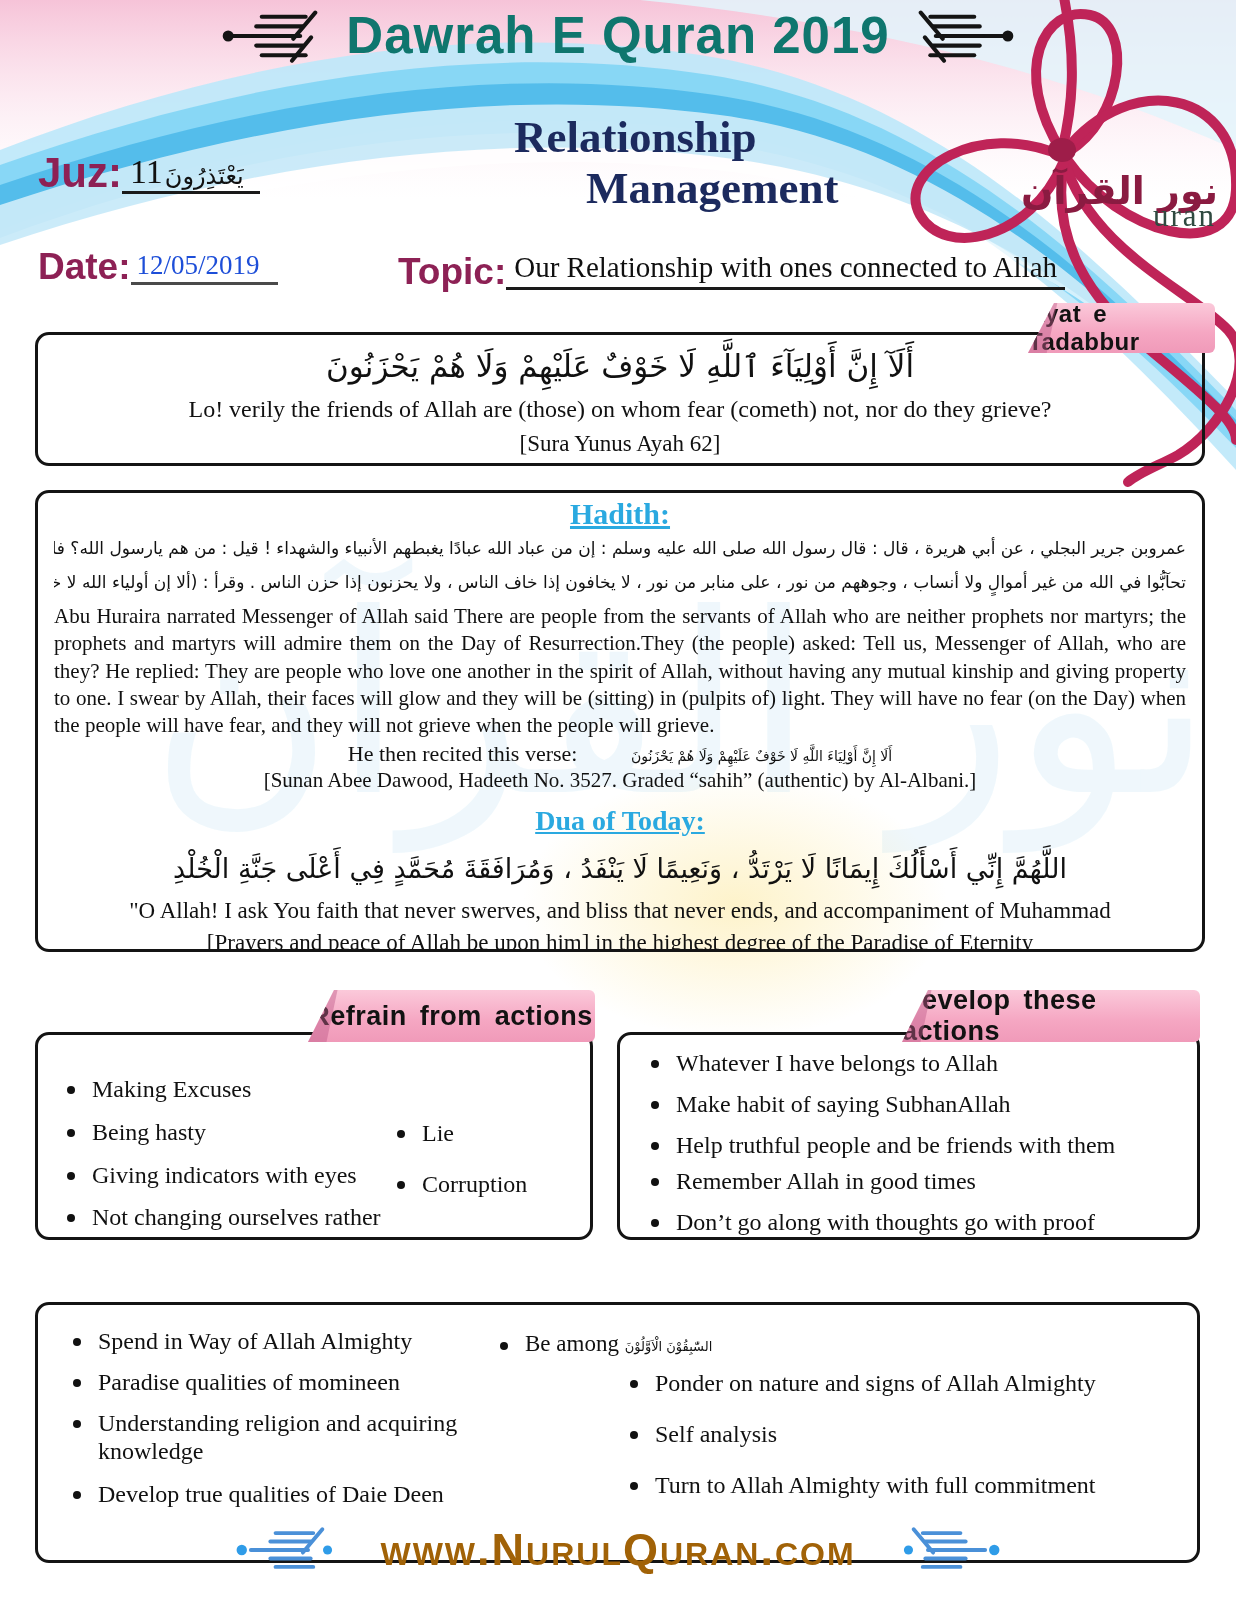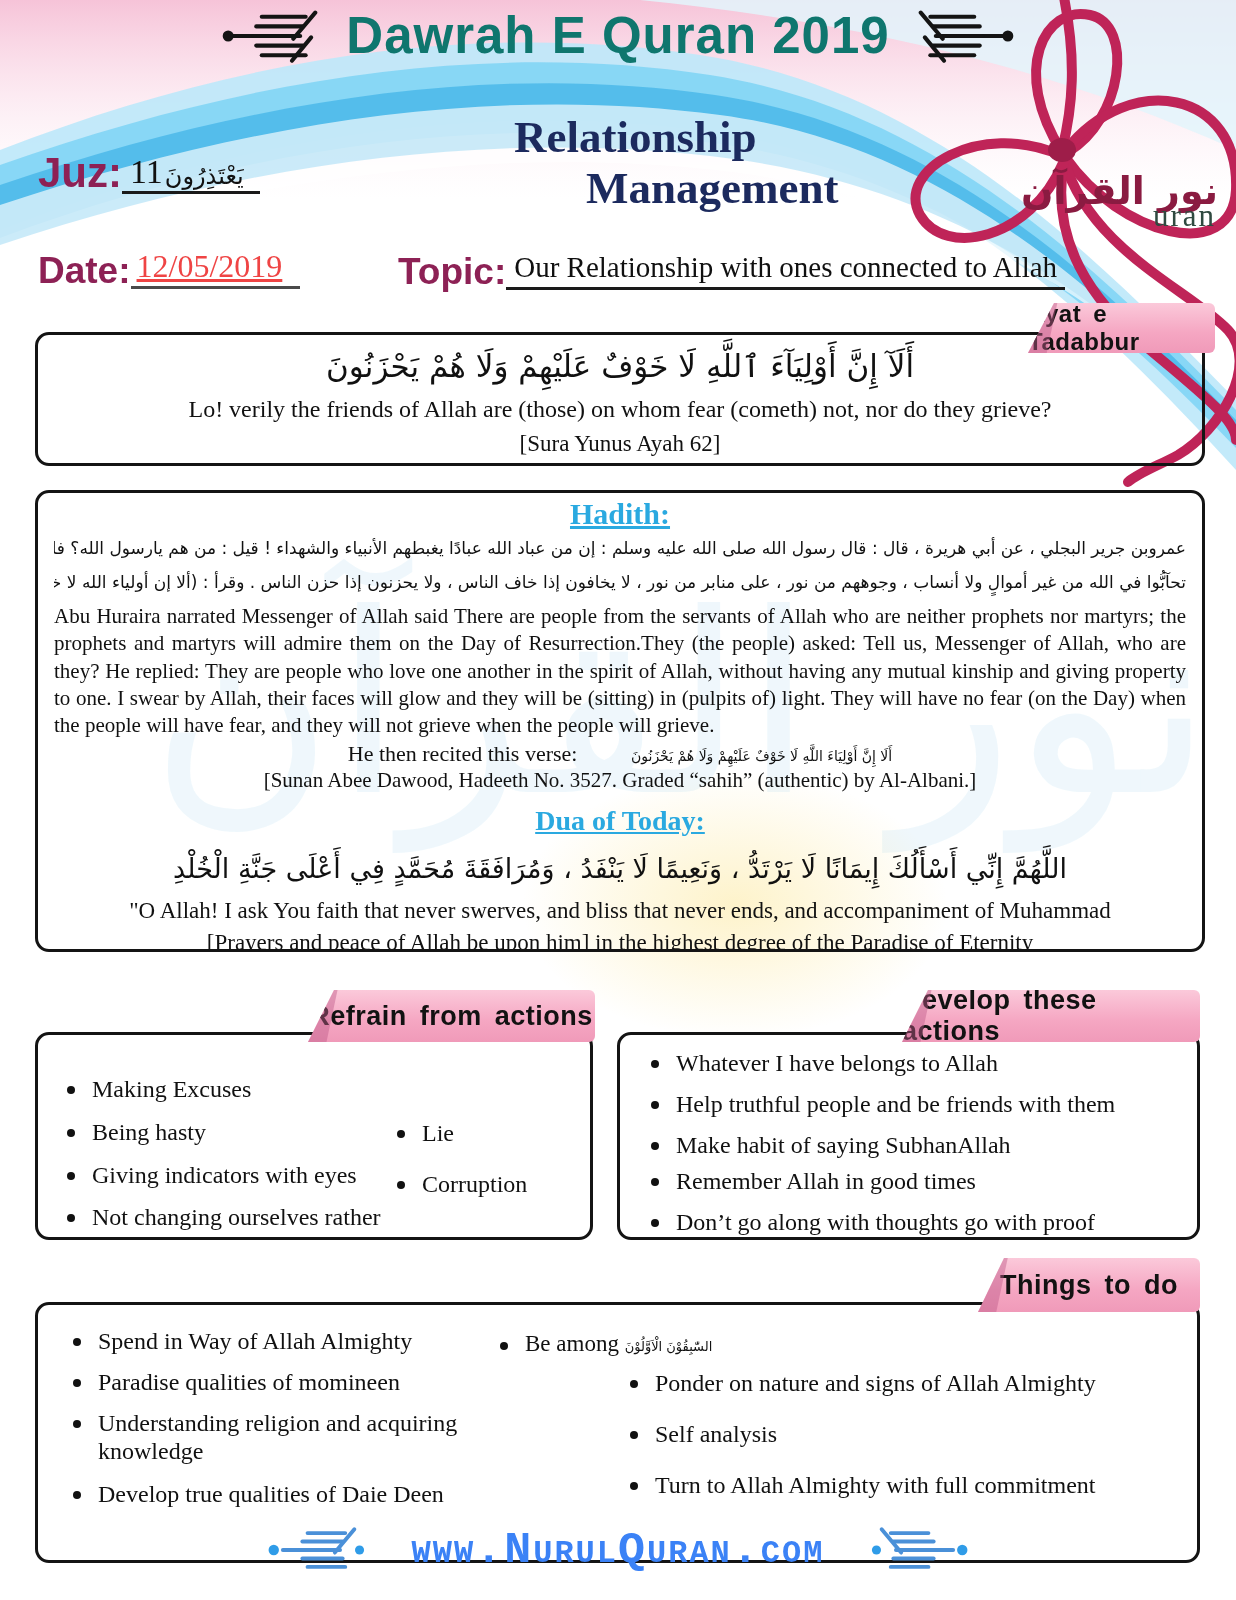--- a/index.html
+++ b/index.html
@@ -27,21 +27,21 @@
   .labelrow{position:absolute;display:flex;align-items:flex-end;z-index:2;}
   .maroon-label{font-family:"Liberation Sans",sans-serif;font-weight:800;color:#8d2155;line-height:1;}
   .juz-row{top:152px;left:38px;}
   .juz-row .maroon-label{font-size:42px;}
   .juz-val{display:flex;align-items:flex-end;gap:2px;border-bottom:3px solid #1a1a1a;
            padding:0 16px 2px 8px;}
   .juz-num{font-size:34px;line-height:1;}
   .juz-ar{font-family:"DejaVu Sans",sans-serif;font-size:24px;line-height:1.1;}
   .date-row{top:248px;left:38px;}
   .date-row .maroon-label{font-size:37px;}
-  .date-val{font-size:32px;color:#ef4444;border-bottom:3px solid #4a4a4a;padding:0 18px 1px 6px;line-height:1.15;text-decoration:underline;}
+  .date-val{font-size:27px;color:#1d4ed8;border-bottom:3px solid #4a4a4a;padding:0 18px 1px 6px;line-height:1.15;}
   .topic-row{top:250px;left:398px;}
   .topic-row .maroon-label{font-size:37px;}
   .topic-val{font-size:29px;color:#101010;border-bottom:3px solid #1a1a1a;padding:0 8px 2px 8px;line-height:1.2;}
   .logo{position:absolute;top:172px;right:18px;width:210px;text-align:right;z-index:2;}
   .logo-ar{font-family:"DejaVu Sans",sans-serif;font-weight:700;font-size:38px;color:#8a1b41;line-height:1;}
   .logo-latin{font-family:"Liberation Serif",serif;font-weight:400;font-size:31px;color:#2f4a40;
               letter-spacing:2px;margin-top:-12px;padding-right:2px;}
   
   .box{position:absolute;border:3px solid #141414;border-radius:14px;background:transparent;
        z-index:1;box-sizing:border-box;overflow:hidden;}
@@ -96,22 +96,22 @@
   .todo-left li:nth-child(4){margin-top:14px;}
   .todo-right{left:585px;top:64px;width:520px;}
   .todo-right li{font-size:23px;margin-bottom:22px;}
   .be-among{position:absolute;left:455px;top:26px;font-size:23px;padding-left:32px;}
   .be-among::before{content:"";position:absolute;left:7px;top:11px;width:8px;height:8px;
                     border-radius:50%;background:#111;}
   .be-among .ar{font-size:13px;}
   
   .footer{position:absolute;top:1524px;left:0;right:0;display:flex;justify-content:center;
           align-items:center;gap:44px;z-index:2;}
-  .site-url{font-family:Liberation Mono, monospace;font-variant:small-caps;font-size:45px;
-            color:#3b82f6;letter-spacing:2px;font-weight:600;}
+  .site-url{font-family:Liberation Sans, sans-serif;font-variant:small-caps;font-size:45px;
+            color:#a16207;letter-spacing:2px;font-weight:600;}
 </style>
 </head>
 <body>
 
 <div class="page">
 
   <svg class="layer0 hdr-bg" width="1236" height="470" viewBox="0 0 1236 470" preserveAspectRatio="none">
     <defs>
       <linearGradient id="pg" x1="0" y1="0" x2="0" y2="1">
         <stop offset="0" stop-color="#f6c3d8"></stop>
@@ -236,29 +236,28 @@
     <ul class="blist refrain-right">
       <li>Lie</li>
       <li>Corruption</li>
     </ul>
   </div>
 
   <div class="tab tab-develop">Develop these actions</div>
   <div class="box develop-box">
     <ul class="blist develop-list">
       <li>Whatever I have belongs to Allah</li>
+      <li>Make habit of saying SubhanAllah</li>
       <li>Help truthful people and be friends with them</li>
-      <li>Make habit of saying SubhanAllah</li>
       <li>Remember Allah in good times</li>
       <li>Don’t go along with thoughts go with proof</li>
 
     </ul>
   </div>
 
-  <div class="tab tab-todo">Things to do</div>
   <div class="box todo-box">
     <ul class="blist todo-left">
       <li>Spend in Way of Allah Almighty</li>
       <li>Paradise qualities of momineen</li>
       <li>Understanding religion and acquiring knowledge</li>
       <li>Develop true qualities of Daie Deen</li>
     </ul>
     <div class="be-among">
       <span>Be among</span>
       <span class="ar">السّٰبِقُوْنَ الْاَوَّلُوْنَ</span>

